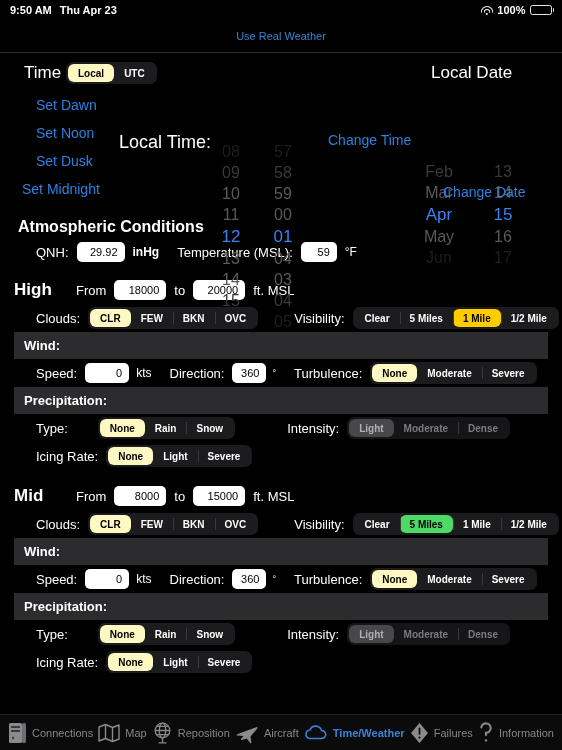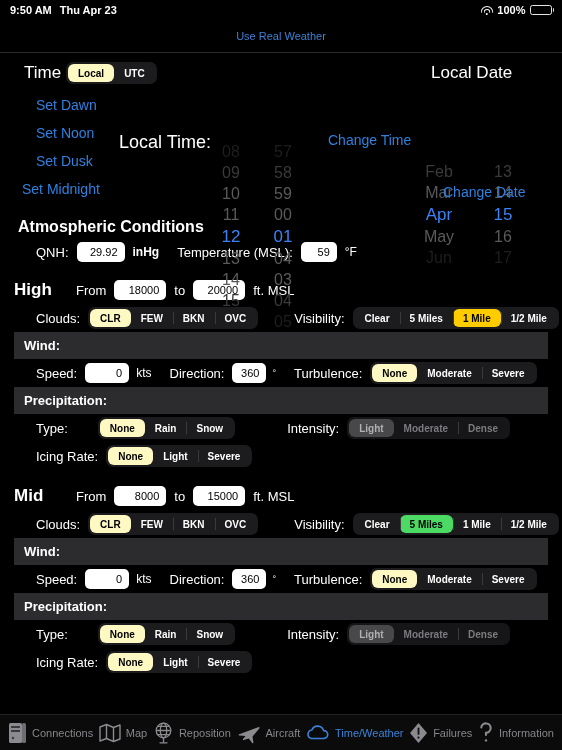--- a/index.html
+++ b/index.html
@@ -103,21 +103,21 @@
   }
   .indent { margin-left: 22px; }
 
   
   .tabbar {
     position: absolute; left: 0; right: 0; bottom: 0; height: 36px;
     background: #0b0b0c; border-top: 1px solid #242426;
     display: flex; align-items: center; justify-content: space-between; padding: 0 6px;
   }
   .tab { display: flex; align-items: center; gap: 5px; color: #86868b; font-size: 11px; padding: 0 2px; }
-  .tab.active { color: #3b82d6; font-weight: normal; justify-content: center; }
+  .tab.active { color: #3b82d6; font-weight: bold; justify-content: center; }
   .tab svg { display: block; }
 </style>
 </head>
 <body>
 
 <div class="screen">
 
   <div class="statusbar">
     <span class="sb-time">9:50 AM</span>
     <span class="sb-date">Thu Apr 23</span>

